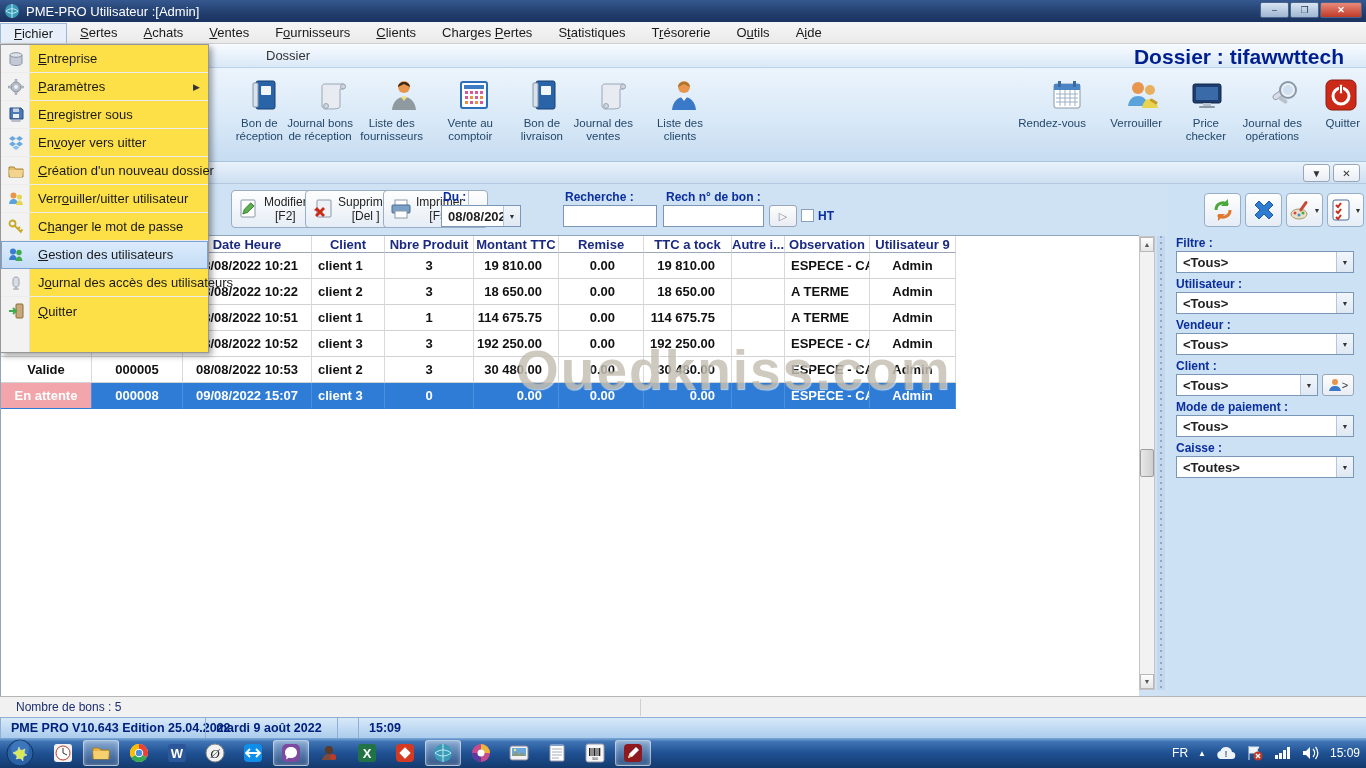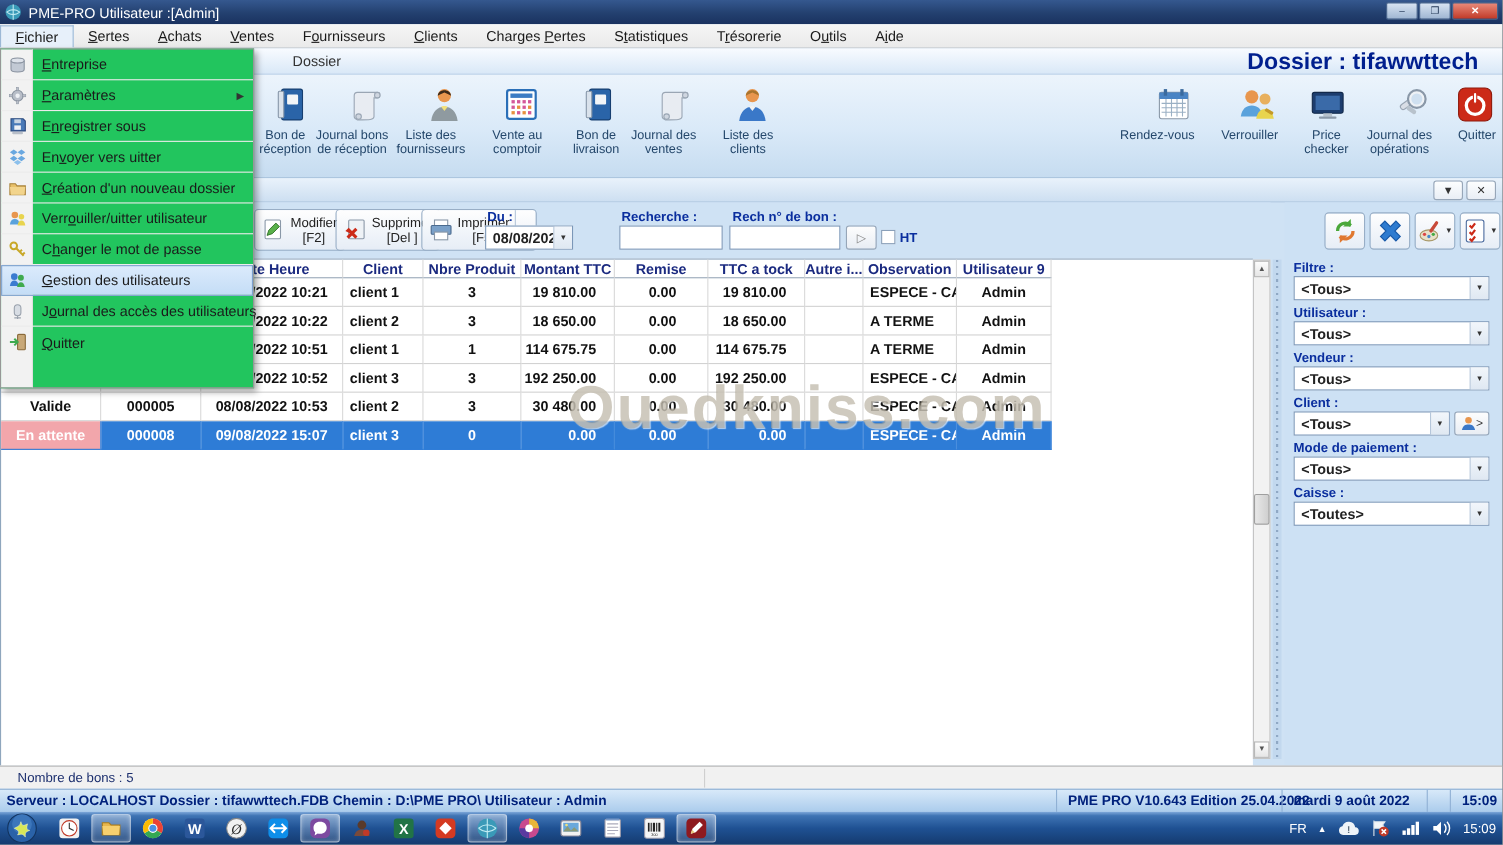--- a/index.html
+++ b/index.html
@@ -81,21 +81,21 @@
   .statusbar .s-seg{border-left:1px solid #8fb0d4;height:100%;display:flex;align-items:center;padding:0 10px;white-space:nowrap}
   .statusbar .s-ver{width:205px}.statusbar .s-date{width:132px}.statusbar .s-gap{width:18px}.statusbar .s-time{width:48px}
   
   .taskbar{position:absolute;left:0;top:738px;width:1366px;height:30px;background:linear-gradient(180deg,#7fa9da 0%,#3f74b4 12%,#1f5193 50%,#143a6e 100%);display:flex;align-items:center}
   .startorb{width:30px;height:30px;margin-left:5px;flex:0 0 auto}
   .tapps{display:flex;align-items:center;margin-left:10px;gap:2px}
   .tapp{width:36px;height:26px;border-radius:3px;display:flex;align-items:center;justify-content:center}
   .tapp.open{background:linear-gradient(180deg,rgba(255,255,255,.38),rgba(255,255,255,.12));border:1px solid rgba(255,255,255,.5);box-shadow:inset 0 0 4px rgba(255,255,255,.35)}
   .tray{position:absolute;right:6px;top:0;height:30px;display:flex;align-items:center;gap:10px;color:#fff;font-size:12px}
   
-  .filemenu{position:absolute;left:0;top:44px;width:231px;height:309px;background:#22c55e;border:1px solid #979797;box-shadow:3px 3px 6px rgba(0,0,0,.35);z-index:50}
+  .filemenu{position:absolute;left:0;top:44px;width:209px;height:309px;background:#fde047;border:1px solid #979797;box-shadow:3px 3px 6px rgba(0,0,0,.35);z-index:50}
   .fm-gutter{position:absolute;left:0;top:0;width:29px;height:100%;background:#f2f2f2;border-right:1px solid #e0e0e0}
   .fm-item{position:relative;height:28px;display:flex;align-items:center;font-size:13px;color:#1a1a1a;border-bottom:1px solid #ececec;cursor:pointer}
   .fm-item:last-child{border-bottom:none}
   .fm-item .fmicon{width:29px;display:flex;align-items:center;justify-content:center;flex:0 0 auto}
   .fm-item .fmtext{padding-left:8px;white-space:nowrap}
   .fm-item.sel{background:linear-gradient(180deg,#dcebfc,#c4ddf6);outline:1px solid #7da2ce;outline-offset:-1px}
   .fm-item .subarrow{position:absolute;right:8px;font-size:9px;color:#333}
 </style>
 </head>
 <body>
@@ -526,21 +526,20 @@
         <span class="carrow">▼</span>
       </div>
   </div>
 
   <div class="countstrip">
     <span class="seg">Nombre de bons :  5</span>
     <span class="countdiv"></span>
   </div>
 
   <div class="statusbar">
-    <span class="s-left">Serveur : LOCALHOST  Dossier : tifawwttech.FDB Chemin : D:\PME PRO\  Utilisateur : Admin</span>
     <span class="s-seg s-ver">PME PRO V10.643 Edition 25.04.2022</span>
     <span class="s-seg s-date">mardi 9 août 2022</span>
     <span class="s-seg s-gap"></span>
     <span class="s-seg s-time">15:09</span>
   </div>
 
   <div class="taskbar">
     <svg class="startorb" viewBox="0 0 30 30">
         <circle cx="15" cy="15" r="13" fill="#2a62a8" stroke="#12335e"></circle>
         <circle cx="15" cy="11" r="9" fill="#4a84c8" opacity=".6"></circle>

